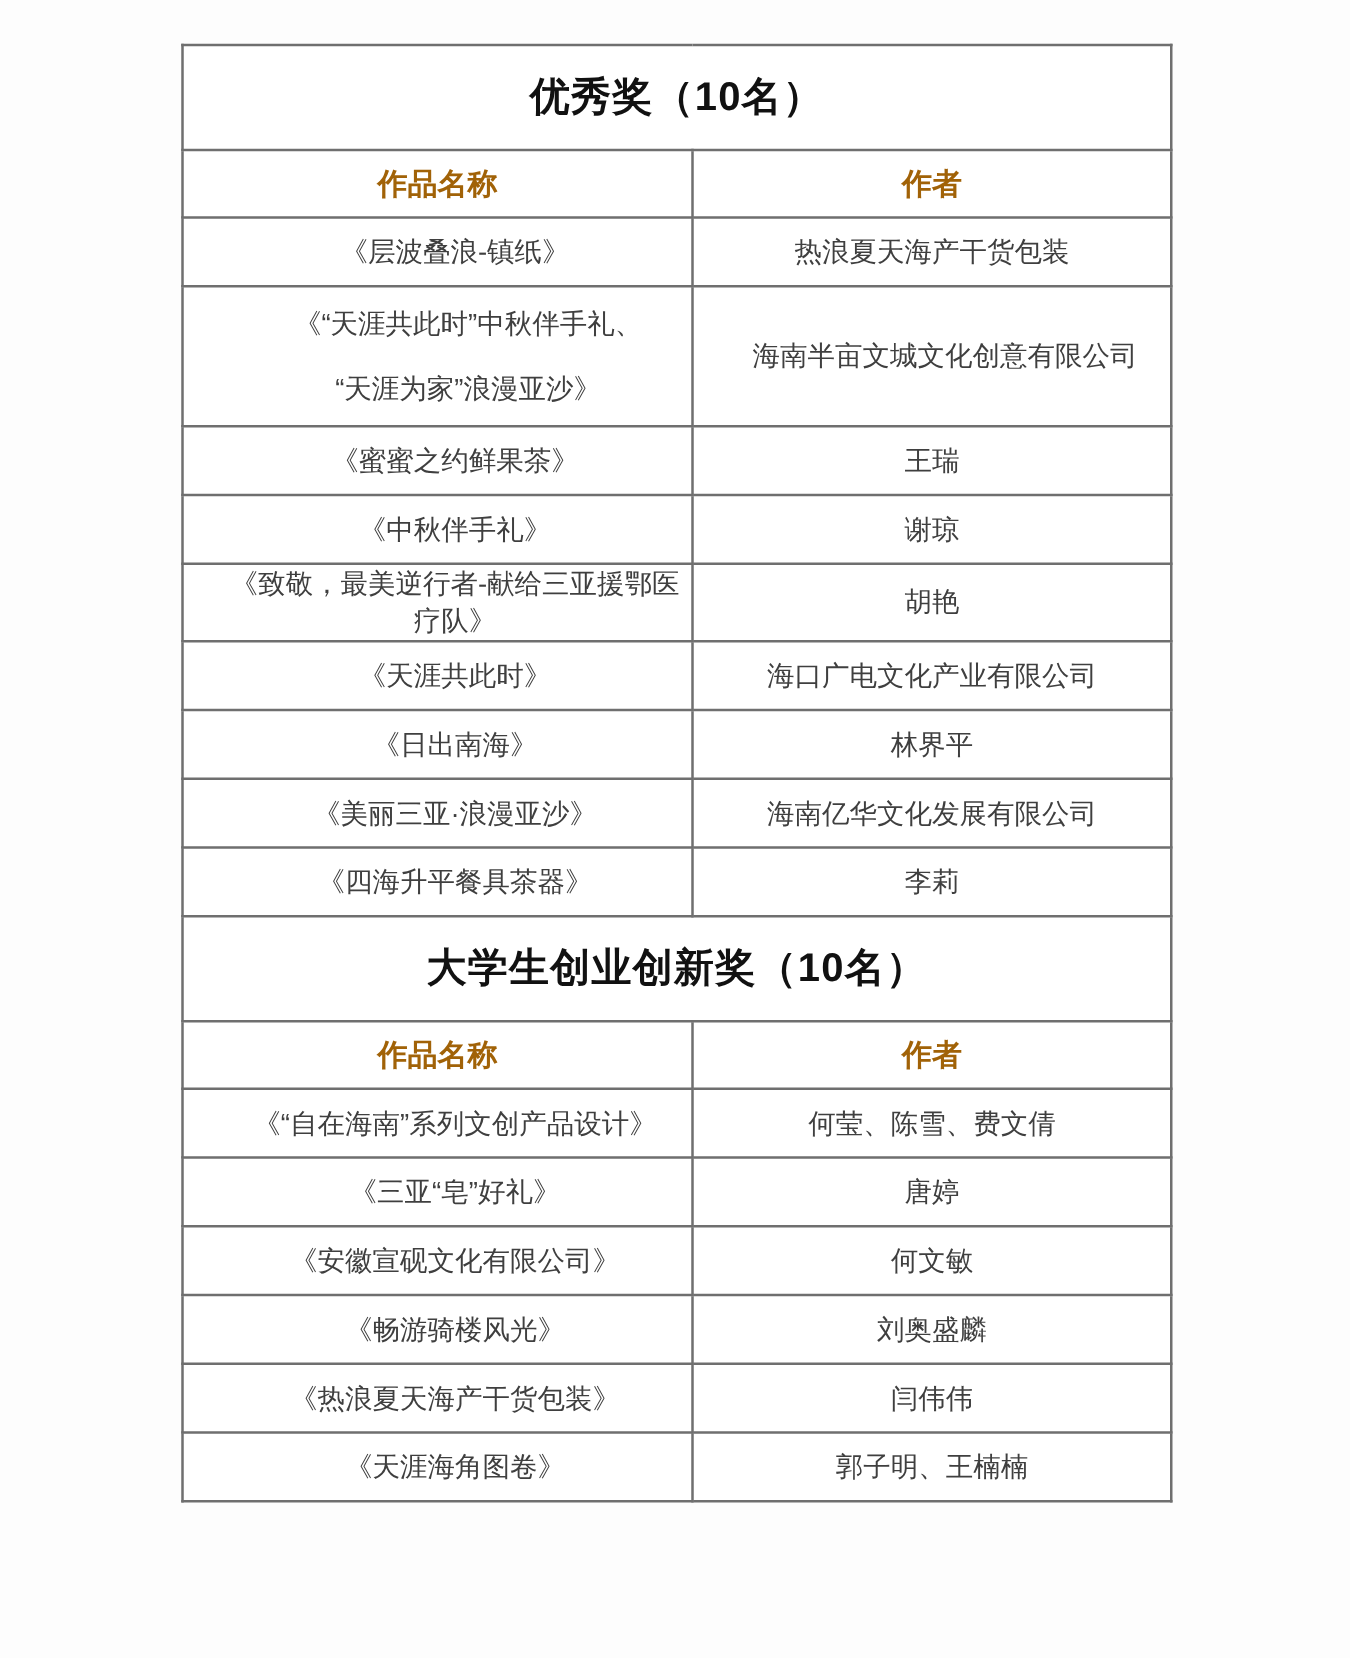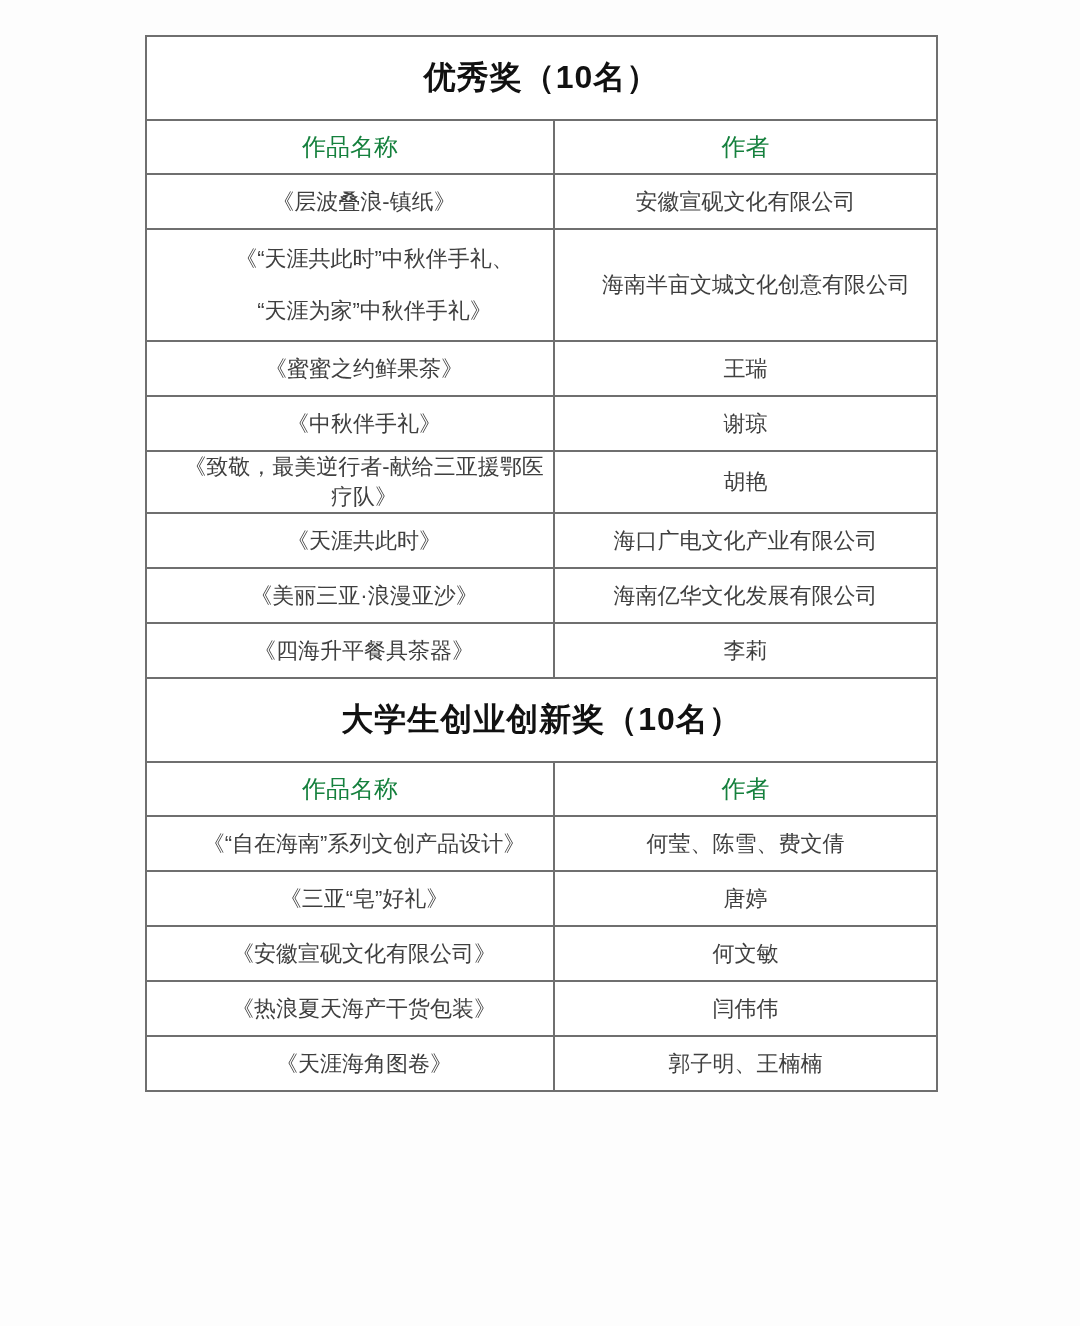--- a/index.html
+++ b/index.html
@@ -36,22 +36,22 @@
   td.section-title {
     height: 82px;
     font-size: 32px;
     font-weight: bold;
     color: #111111;
     letter-spacing: 1px;
   }
   td.col-header {
     height: 52px;
     font-size: 24px;
-    font-weight: normal;
-    color: #15803d;
+    font-weight: bold;
+    color: #a16207;
   }
   td.cell {
     height: 53px;
     font-size: 22px;
     color: #3f3f3f;
   }
   tr.tall-row td.cell {
     height: 110px;
     padding-left: 29px;
   }
@@ -77,26 +77,26 @@
           <td colspan="2" class="section-title">优秀奖（10名）</td>
         </tr>
         <tr>
           <td class="col-header">作品名称</td>
           <td class="col-header">作者</td>
         </tr>
         <tr>
           <td class="cell">
             <div class="work-line">《层波叠浪-镇纸》</div>
           </td>
-          <td class="cell">安徽宣砚文化有限公司</td>
+          <td class="cell">热浪夏天海产干货包装</td>
         </tr>
         <tr class="tall-row">
           <td class="cell">
             <div class="work-line">《“天涯共此时”中秋伴手礼、</div>
-            <div class="work-line">“天涯为家”中秋伴手礼》</div>
+            <div class="work-line">“天涯为家”浪漫亚沙》</div>
           </td>
           <td class="cell">海南半亩文城文化创意有限公司</td>
         </tr>
         <tr>
           <td class="cell">
             <div class="work-line">《蜜蜜之约鲜果茶》</div>
           </td>
           <td class="cell">王瑞</td>
         </tr>
         <tr>
@@ -109,20 +109,26 @@
           <td class="cell">
             <div class="work-line">《致敬，最美逆行者-献给三亚援鄂医疗队》</div>
           </td>
           <td class="cell">胡艳</td>
         </tr>
         <tr>
           <td class="cell">
             <div class="work-line">《天涯共此时》</div>
           </td>
           <td class="cell">海口广电文化产业有限公司</td>
+        </tr>
+        <tr>
+          <td class="cell">
+            <div class="work-line">《日出南海》</div>
+          </td>
+          <td class="cell">林界平</td>
         </tr>
         <tr>
           <td class="cell">
             <div class="work-line">《美丽三亚·浪漫亚沙》</div>
           </td>
           <td class="cell">海南亿华文化发展有限公司</td>
         </tr>
         <tr>
           <td class="cell">
             <div class="work-line">《四海升平餐具茶器》</div>
@@ -149,20 +155,26 @@
           <td class="cell">唐婷</td>
         </tr>
         <tr>
           <td class="cell">
             <div class="work-line">《安徽宣砚文化有限公司》</div>
           </td>
           <td class="cell">何文敏</td>
         </tr>
         <tr>
           <td class="cell">
+            <div class="work-line">《畅游骑楼风光》</div>
+          </td>
+          <td class="cell">刘奥盛麟</td>
+        </tr>
+        <tr>
+          <td class="cell">
             <div class="work-line">《热浪夏天海产干货包装》</div>
           </td>
           <td class="cell">闫伟伟</td>
         </tr>
         <tr>
           <td class="cell">
             <div class="work-line">《天涯海角图卷》</div>
           </td>
           <td class="cell">郭子明、王楠楠</td>
         </tr>

